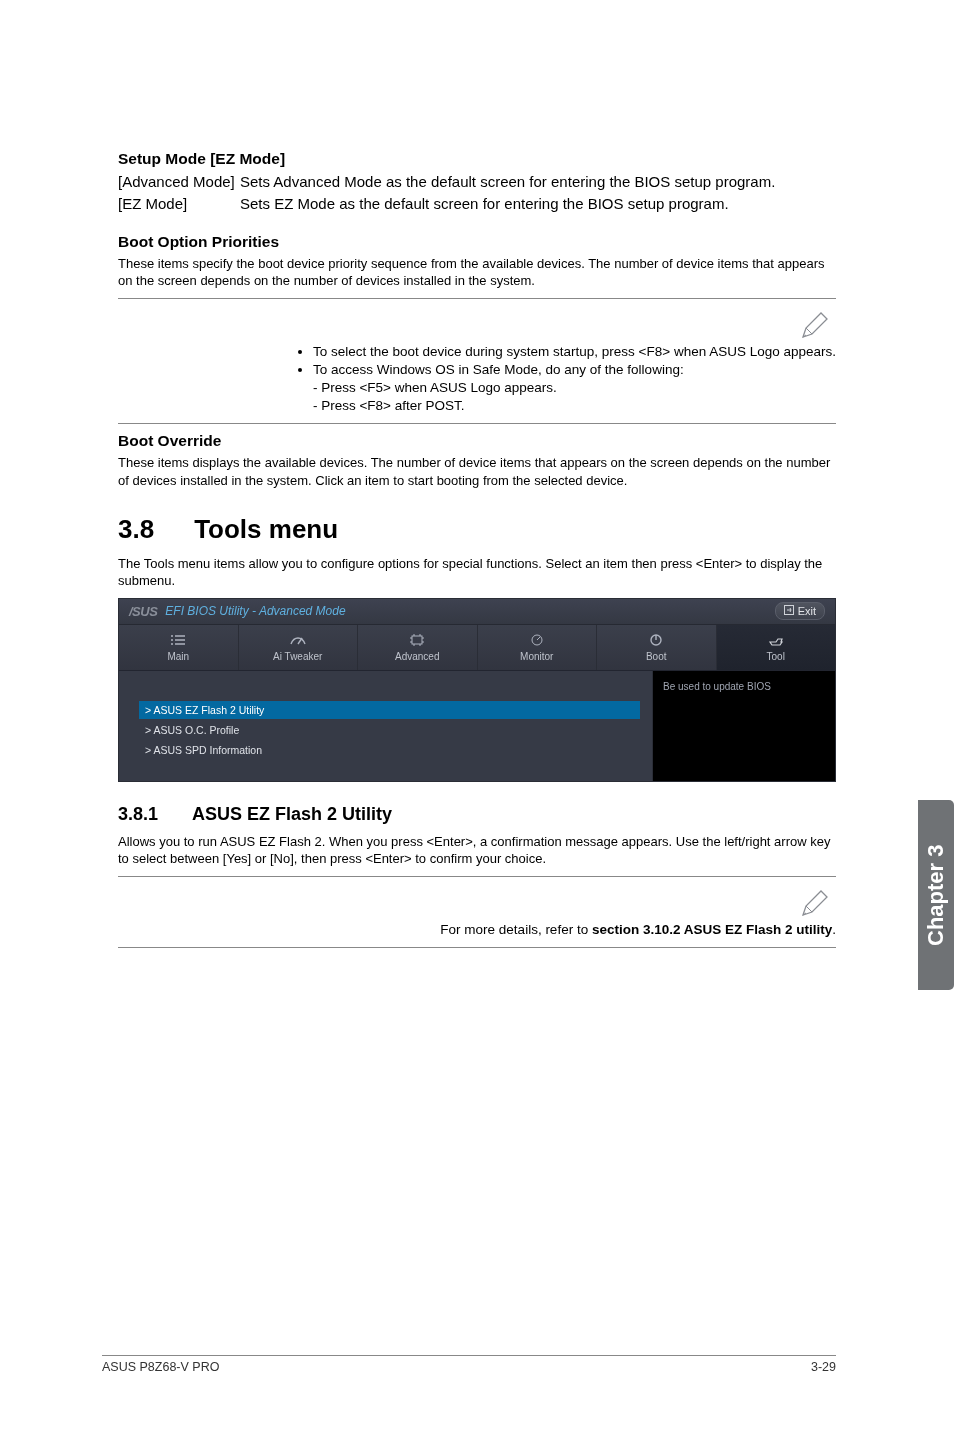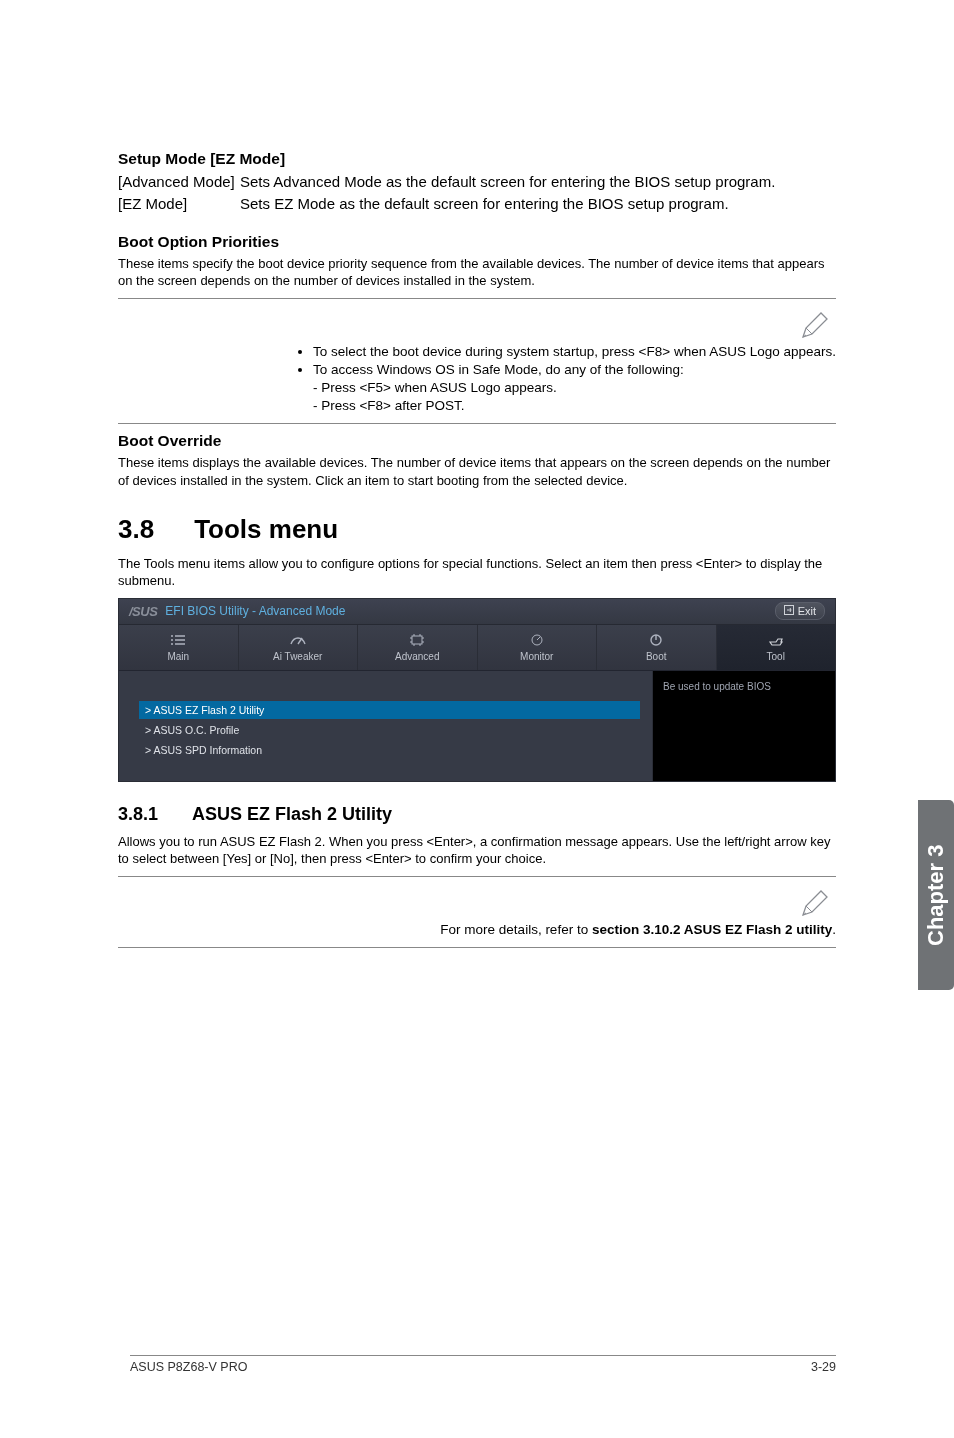--- a/index.html
+++ b/index.html
@@ -61,21 +61,21 @@
     display: flex;
     align-items: center;
     justify-content: space-between;
     padding: 4px 10px;
     border-bottom: 1px solid #262932;
     background: linear-gradient(#3e4250,#343843);
     height: 26px;
   }
   .bios-title { display:flex; align-items:center; gap:8px; font-size:12px; }
   .bios-logo { font-weight:bold; font-style:italic; color:#8a8f9a; letter-spacing:-0.5px; font-size:13px; }
-  .bios-title-txt { color:#5fb0df; }
+  .bios-title-txt { color:#5fb0df;font-style:italic; }
   .bios-exit {
     display:flex; align-items:center; gap:4px;
     background: linear-gradient(#50545f,#3e424d);
     border:1px solid #5a5e6a;
     border-radius:8px;
     padding:2px 8px;
     color:#e2e4e8;
     font-size:11px;
   }
   .bios-tabs {
@@ -137,21 +137,21 @@
     writing-mode: vertical-rl;
     transform: rotate(180deg);
     font-weight:bold;
     font-size:22px;
     font-family: Arial, sans-serif;
   }
 
   
   .footer {
     position:absolute;
-    left:130px;
+    left:102px;
     right:118px;
     bottom:64px;
     display:flex;
     justify-content:space-between;
     font-size:12.5px;
     color:#333;
     border-top:1px solid #888;
     padding-top:4px;
   }
 

